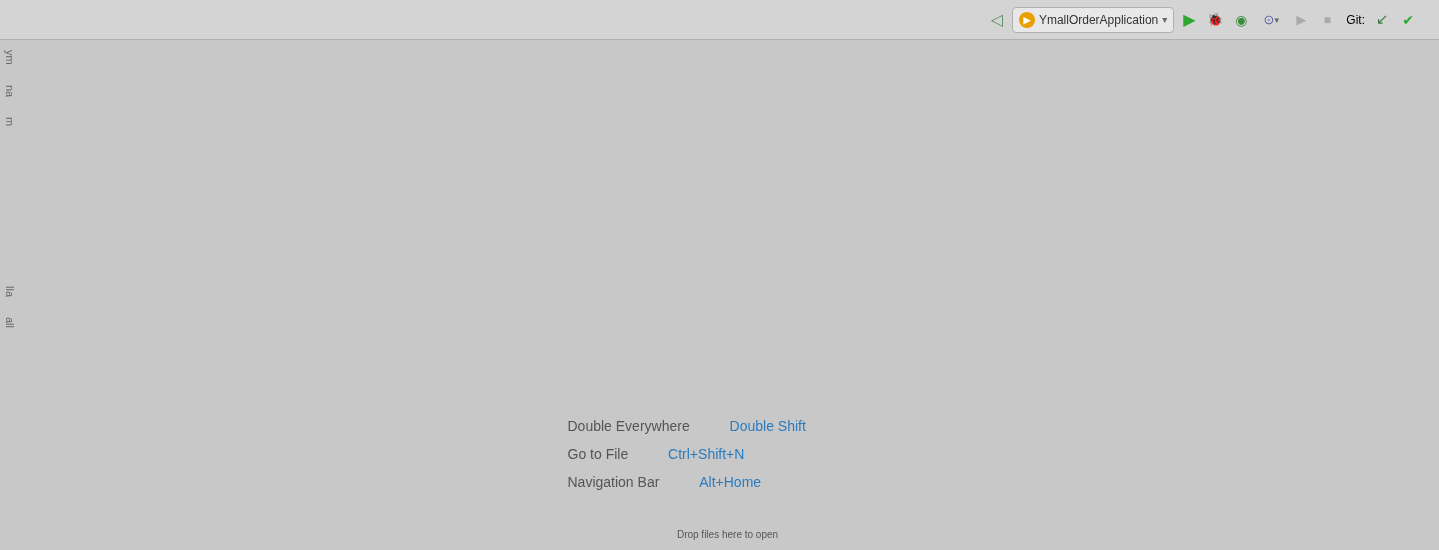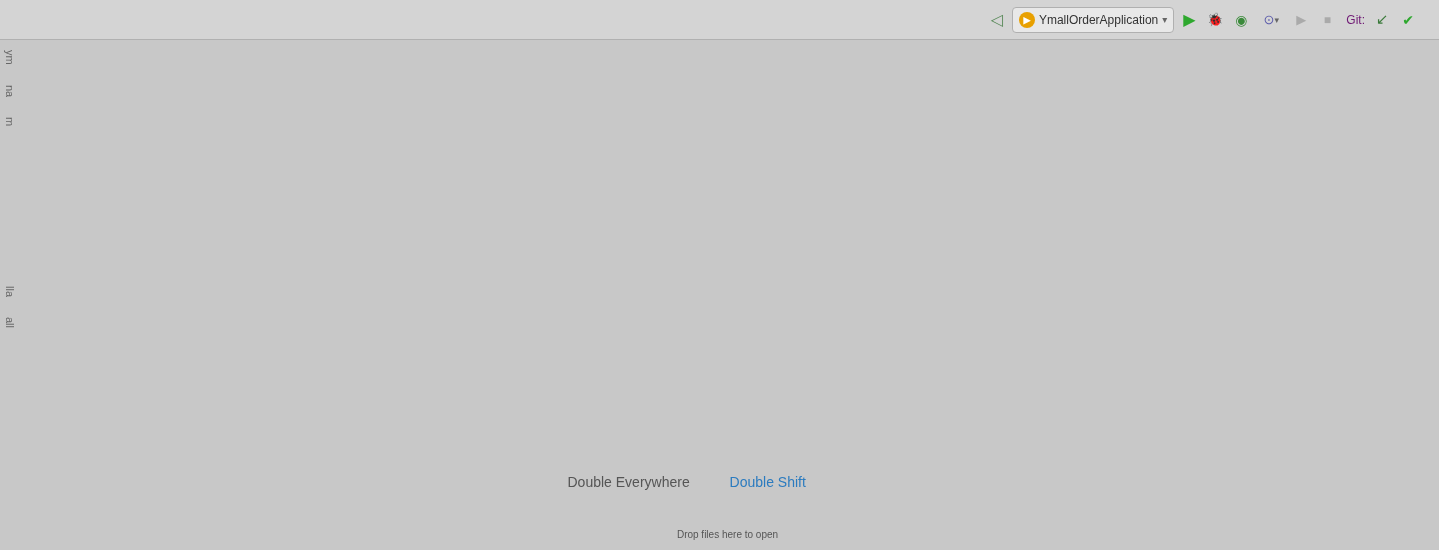--- a/index.html
+++ b/index.html
@@ -68,21 +68,21 @@
       font-weight: bold;
     }
     #run-config .dropdown-arrow { color: #666; font-size: 10px; }
 
     .icon-run { color: #2ea82e; font-size: 16px; }
     .icon-debug { color: #2ea82e; font-size: 14px; }
     .icon-coverage { color: #3a8a3a; font-size: 14px; }
 
     .git-label {
       font-size: 12px;
-      color: #701a75;
+      color: #000000;
       margin-left: 4px;
       margin-right: 2px;
     }
 
     
     #sidebar {
       position: absolute;
       top: 40px;
       left: 0;
       width: 16px;
@@ -212,18 +212,24 @@
   <span class="sidebar-text" style="margin-top: 140px;">lla</span>
   <span class="sidebar-text">all</span>
 </div>
 
 <div id="main">
 
   <div id="center-hints">
     <div class="hint-line">
       <span>Double Everywhere </span><span class="shortcut">Double Shift</span>
     </div>
+    <div class="hint-line">
+      <span>Go to File </span><span class="shortcut">Ctrl+Shift+N</span>
+    </div>
+    <div class="hint-line">
+      <span>Navigation Bar </span><span class="shortcut">Alt+Home</span>
+    </div>
   </div>
 
   <div id="drop-zone">
     <span>Drop files here to open</span>
   </div>
 </div>
 
 </body></html>

